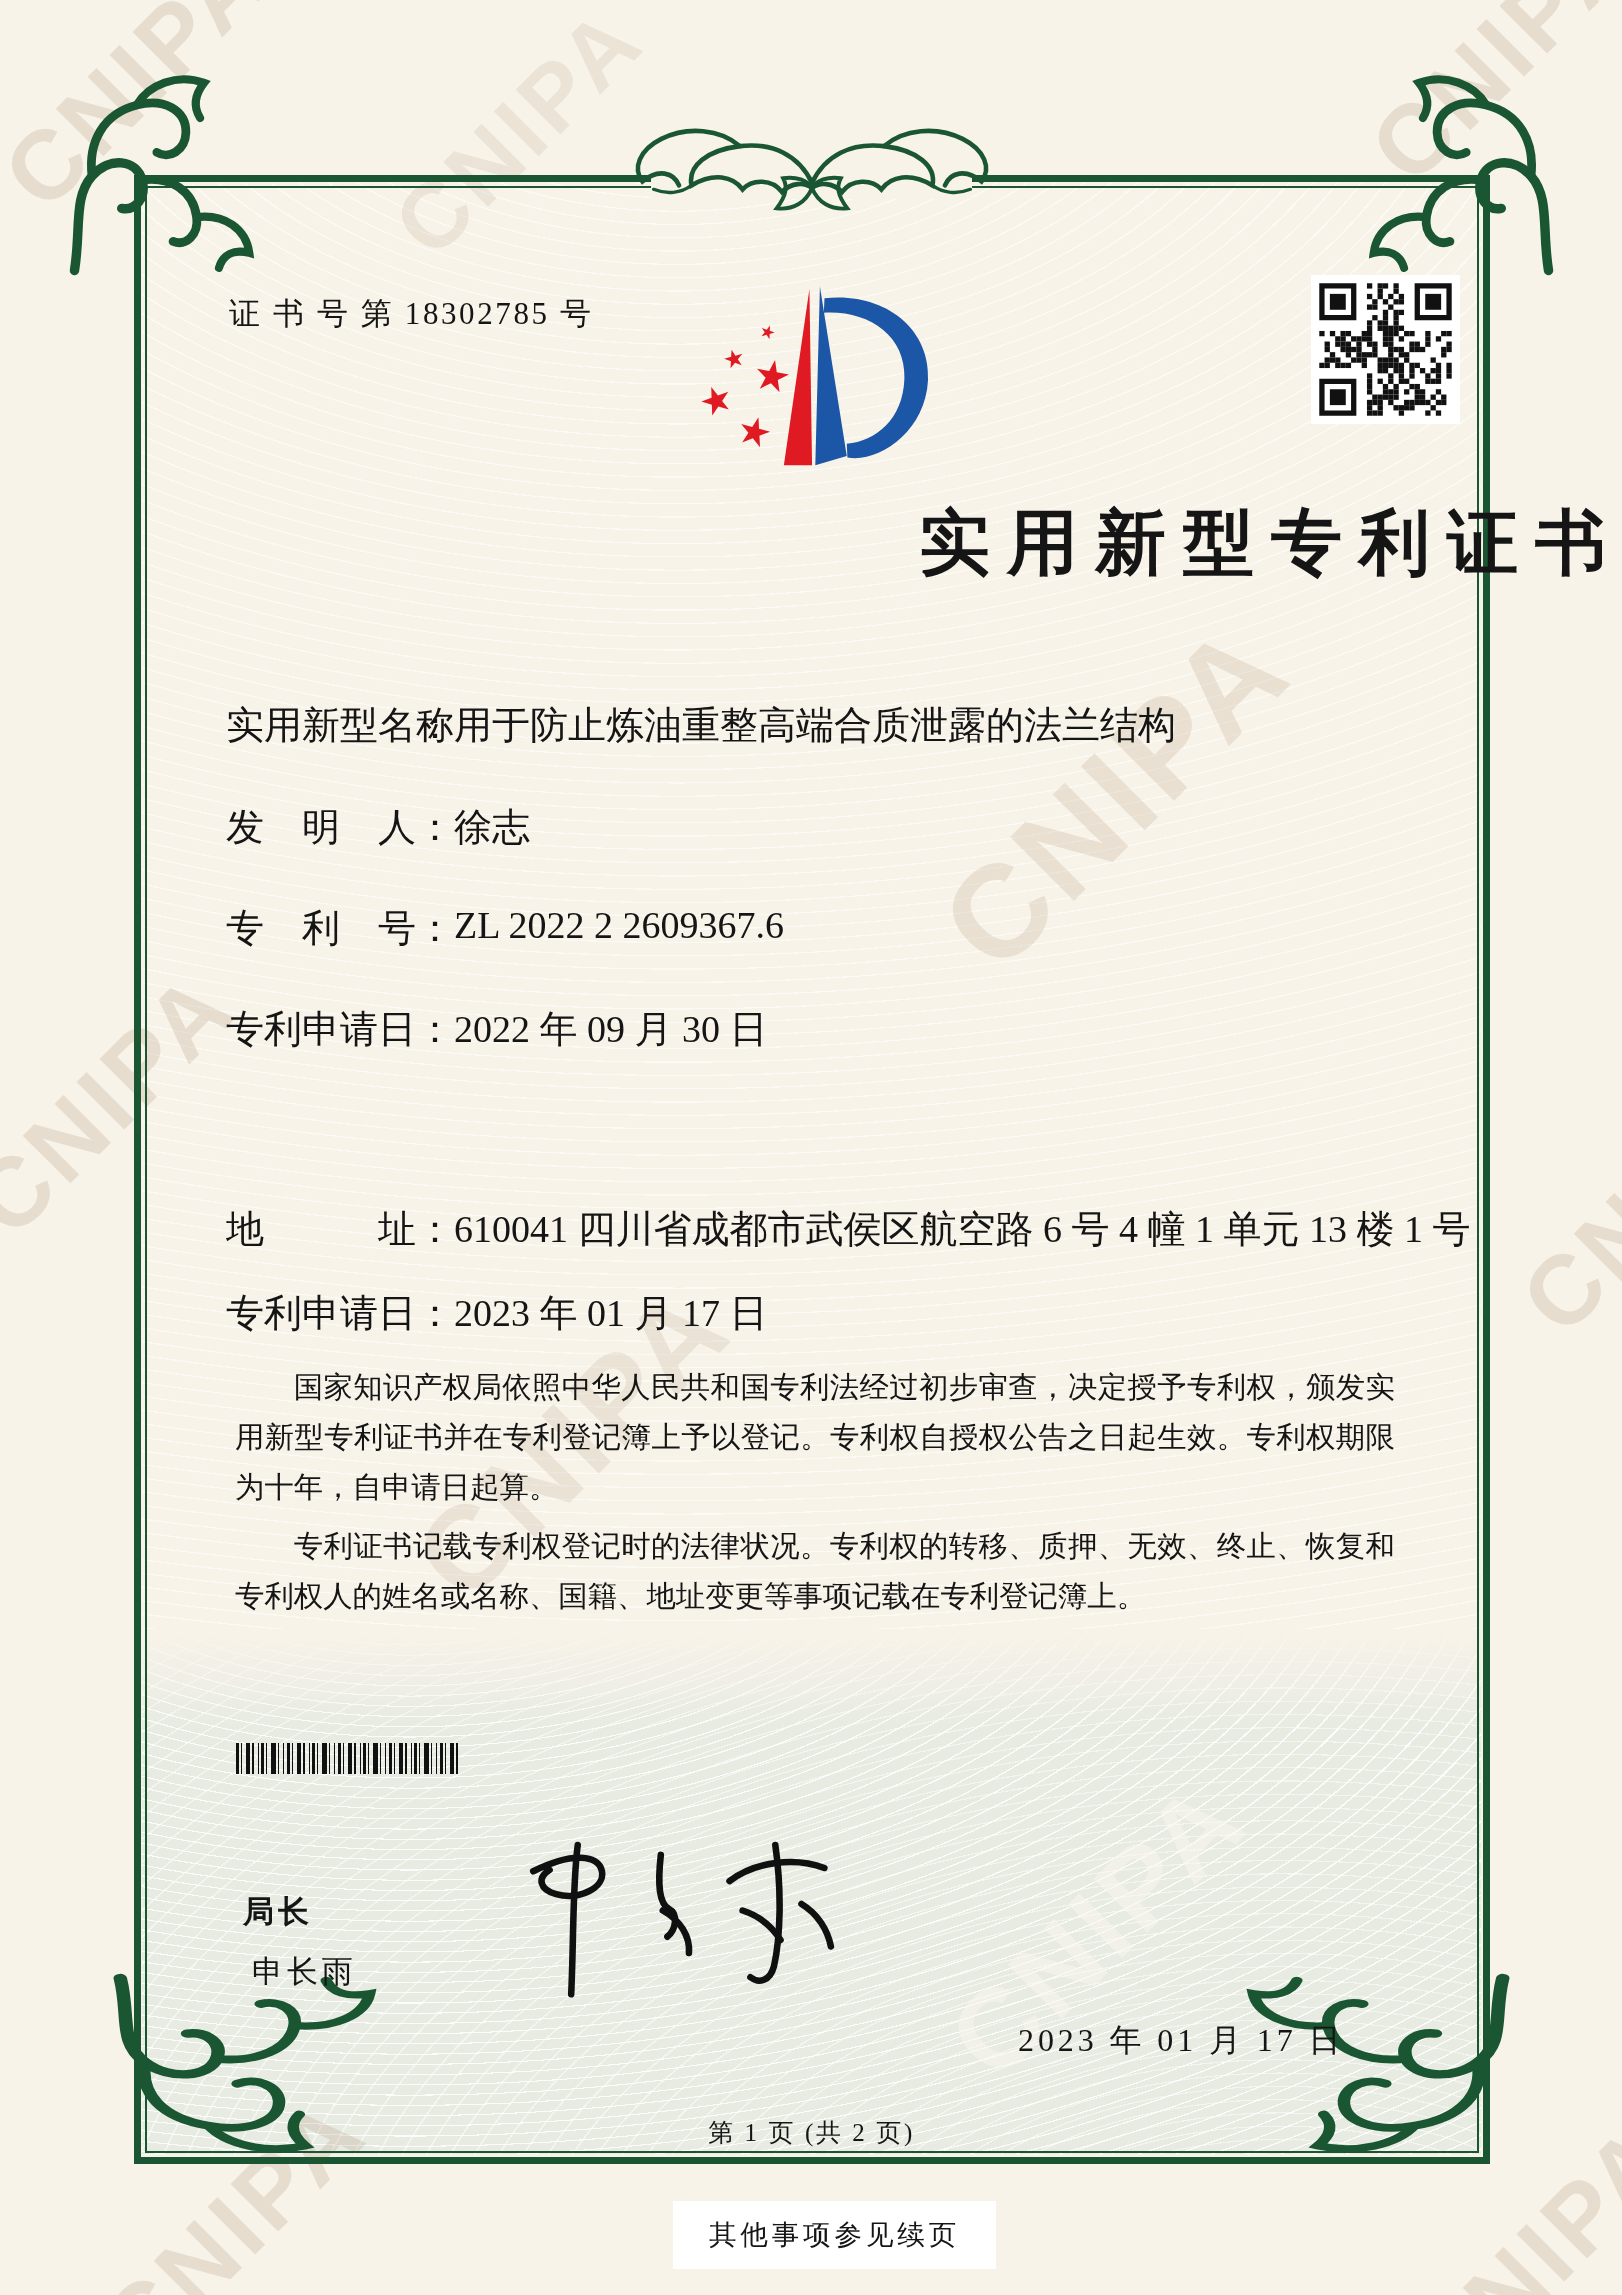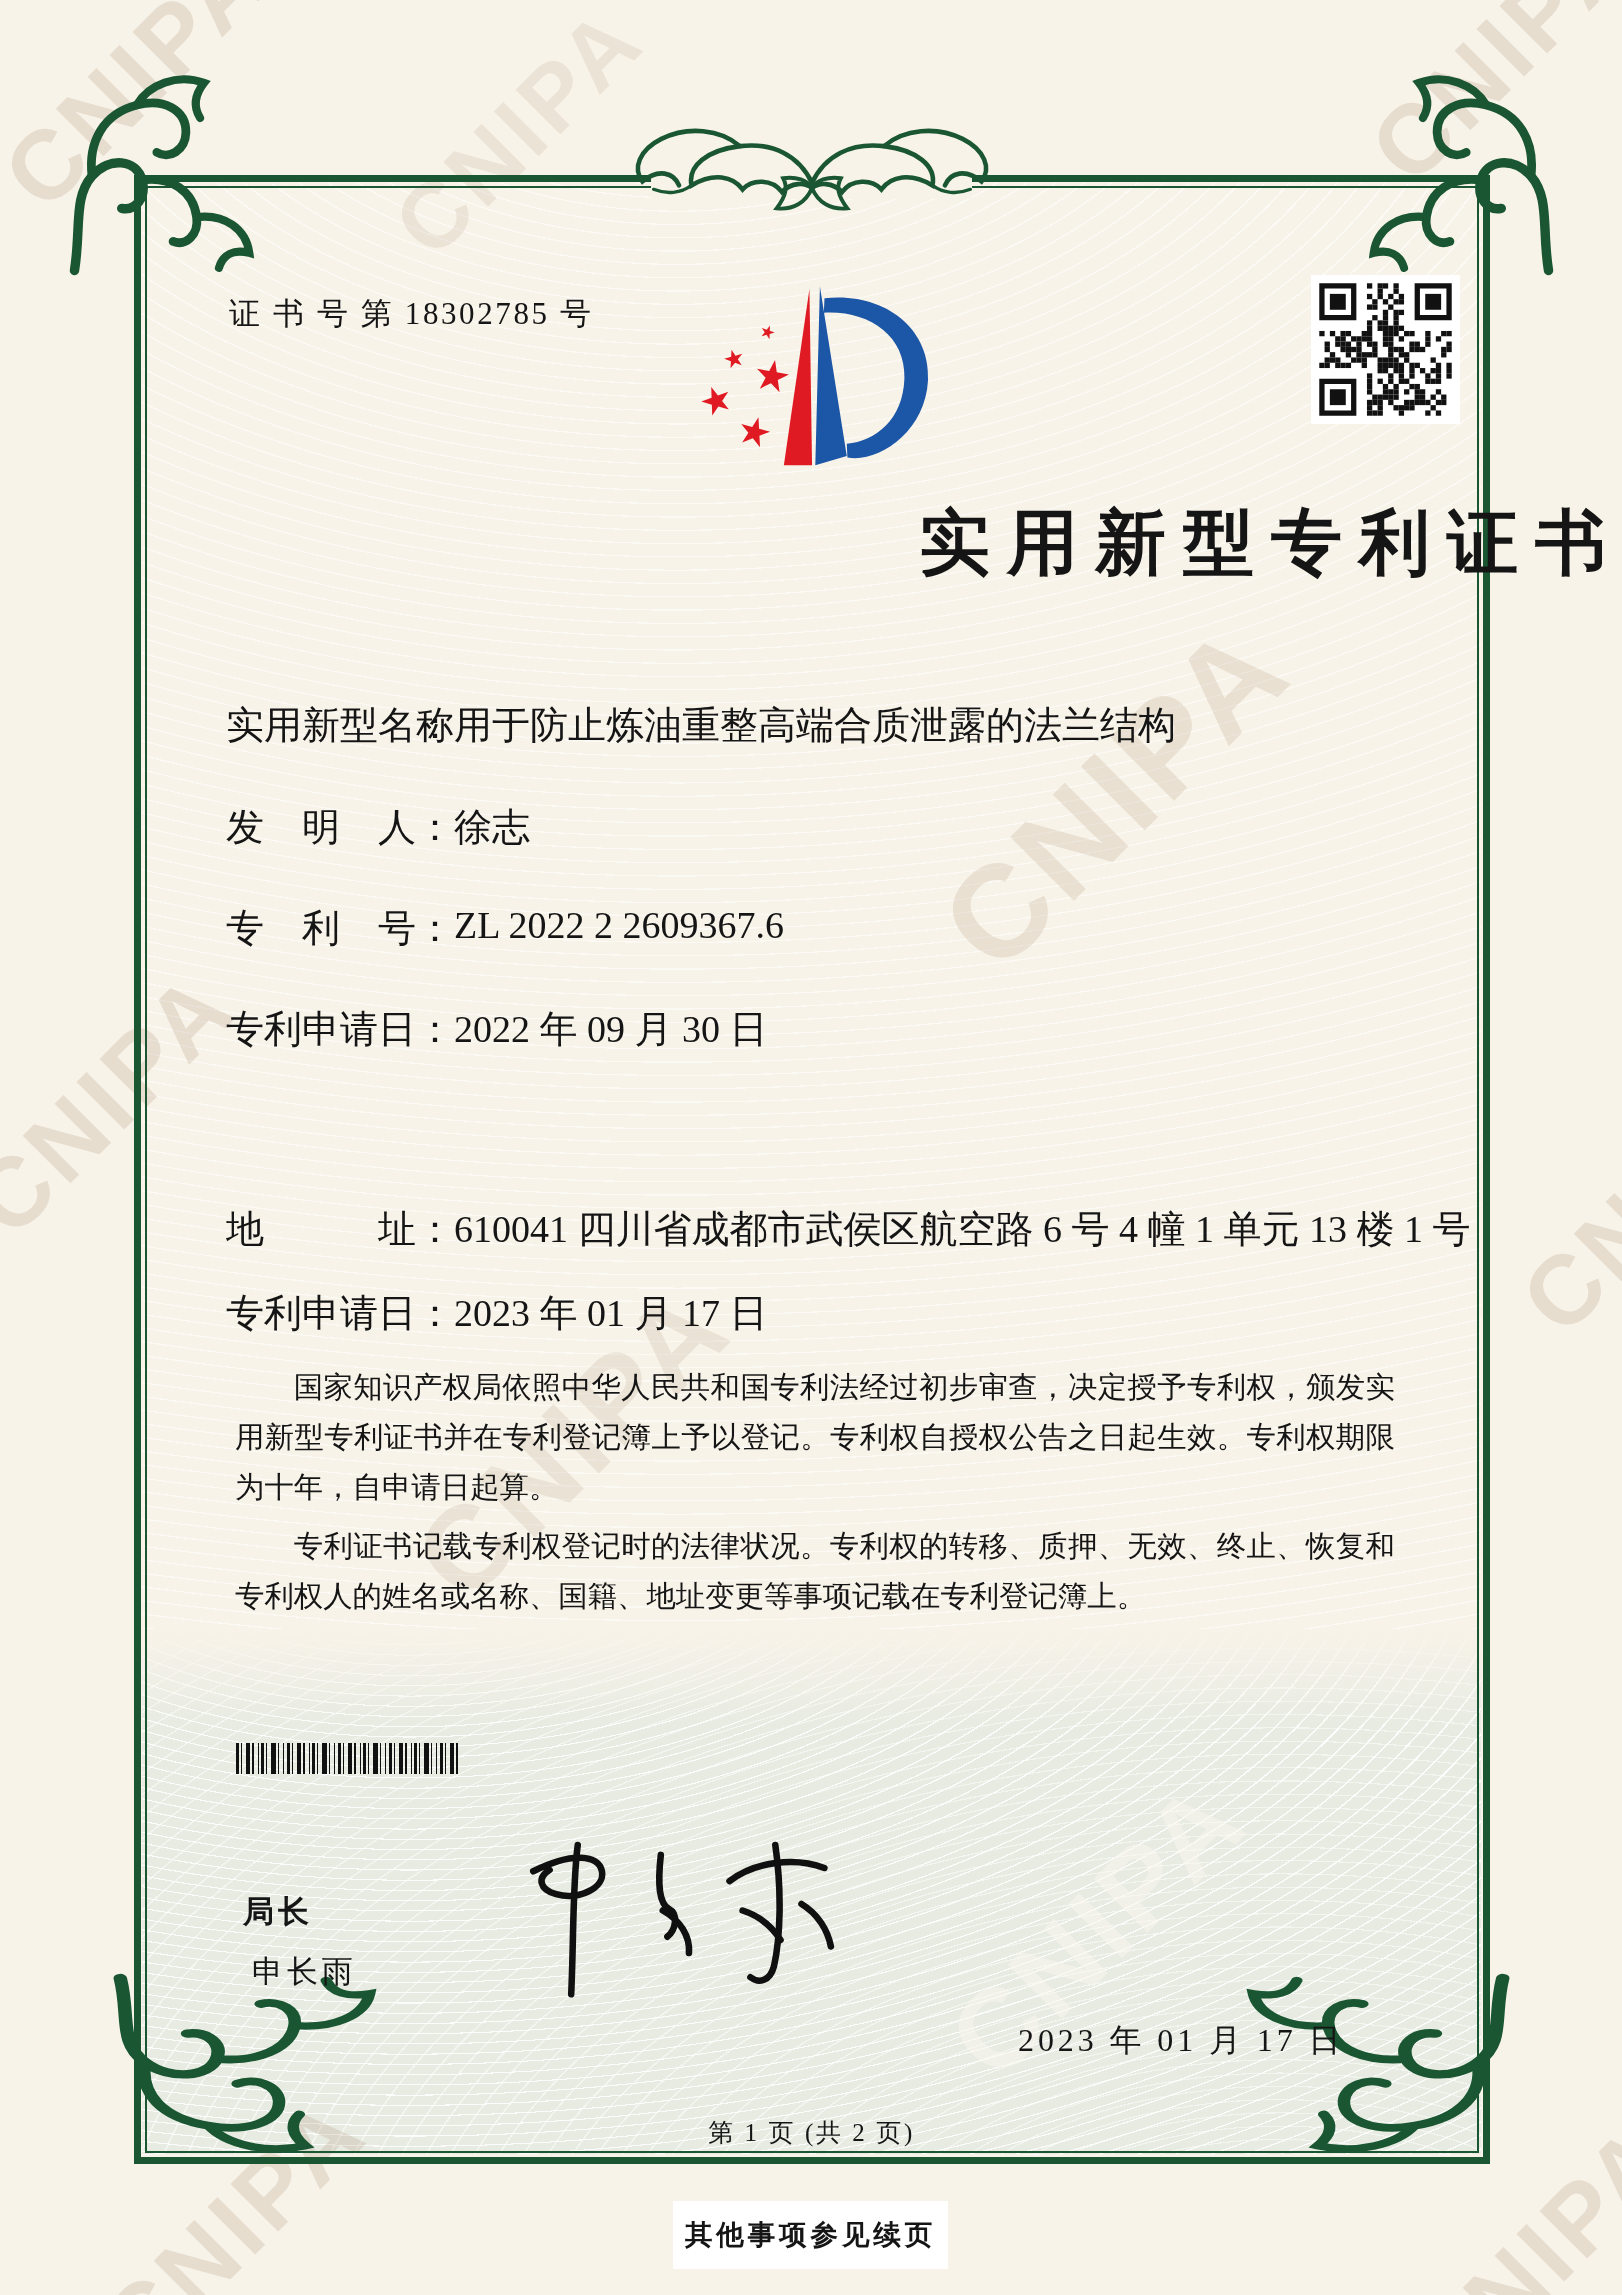--- a/index.html
+++ b/index.html
@@ -64,22 +64,22 @@
       #111 9.8px 14.4px, rgba(0,0,0,0) 14.4px 16.4px,
       #111 16.4px 17.7px, rgba(0,0,0,0) 17.7px 21.6px,
       #111 21.6px 23px, rgba(0,0,0,0) 23px 25.5px);
   }
   .signer-title{position:absolute;left:243px;top:1891px;font-size:31px;font-weight:bold;letter-spacing:3.9px;}
   .signer-name{position:absolute;left:252px;top:1951px;font-size:31px;font-weight:normal;letter-spacing:3.9px;}
   .signature{position:absolute;left:494px;top:1832px;width:386px;height:177px;}
   .issue-date{position:absolute;left:1018px;top:2019px;font-size:32px;letter-spacing:3.9px;}
   .page-footer{position:absolute;left:0;right:0;top:2116px;text-align:center;font-size:25px;letter-spacing:2.6px;}
   .cont-note{
-    position:absolute;left:673px;top:2201px;width:275px;height:68px;background:#ffffff;z-index:7;
-    display:flex;align-items:center;justify-content:center;font-size:27.5px;letter-spacing:3.9px;font-weight:bold;
+    position:absolute;left:673px;top:2201px;width:323px;height:68px;background:#ffffff;z-index:7;
+    display:flex;align-items:center;justify-content:center;font-size:27.5px;letter-spacing:3.9px;
   }
   .orn{stroke:var(--frame_green);fill:none;stroke-linecap:round;}
 </style>
 </head>
 <body>
 
 <div class="page">
 
   <div class="interior"></div>
   <div class="band">

